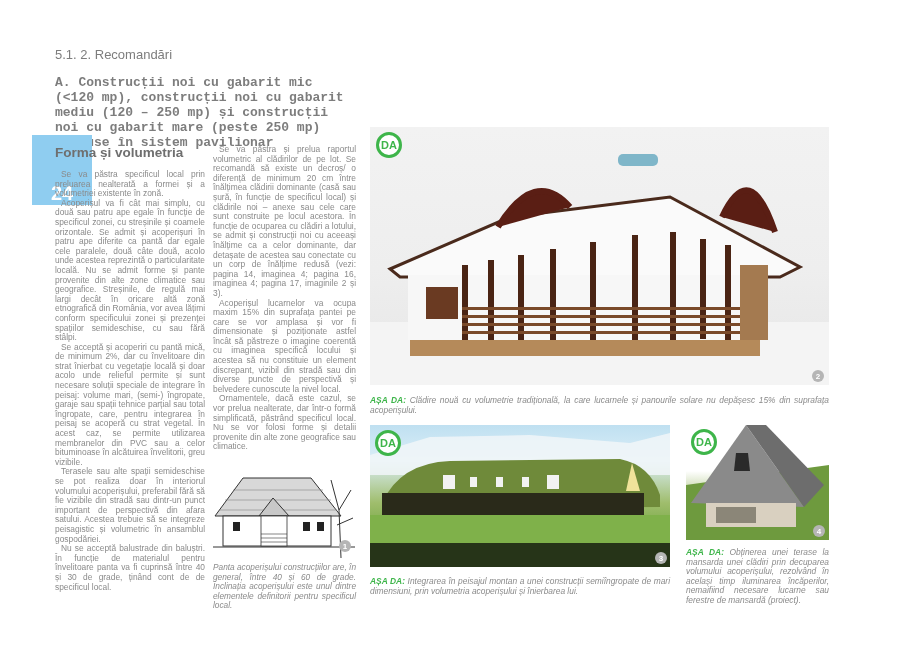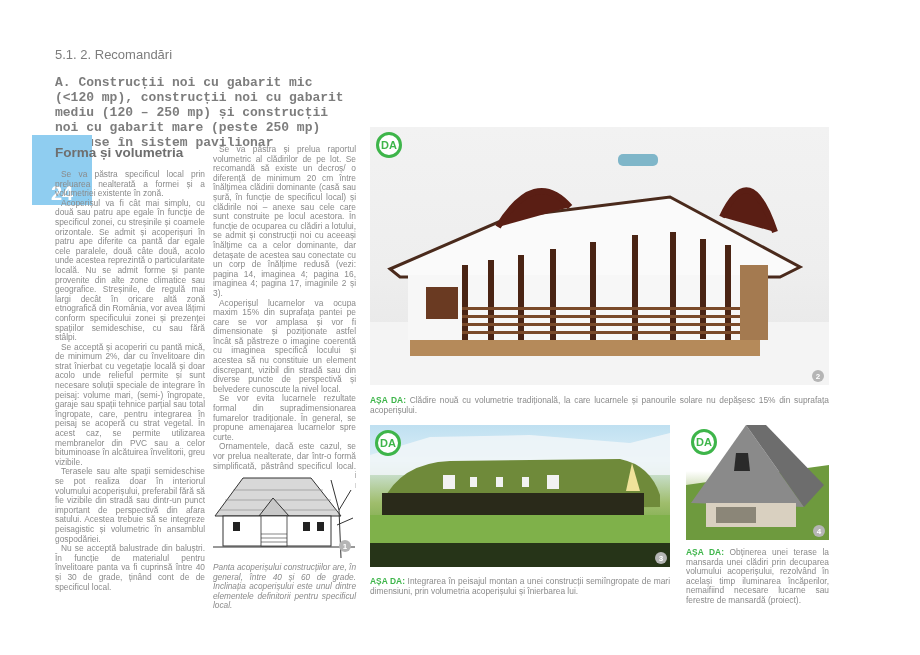--- a/index.html
+++ b/index.html
@@ -13,21 +13,21 @@
   .col1{left:55px;top:170px;width:150px;}
   .col2{left:213px;top:145px;width:143px;}
   .sketch{position:absolute;left:213px;top:470px;width:142px;height:88px;background:#fff;}
   .sketch-caption{position:absolute;left:213px;top:563px;width:143px;font-size:8.3px;line-height:9.5px;font-style:italic;color:#8a8a8a;text-align:justify;}
   .photo{position:absolute;overflow:hidden;}
   .photo2{left:370px;top:127px;width:459px;height:258px;background:linear-gradient(#f2f2f2 0%,#eeeeee 55%,#e6e6e6 100%);}
   .photo3{left:370px;top:425px;width:300px;height:142px;background:linear-gradient(#bfe0f1 0%,#dbeef7 25%,#9fbd6c 55%,#6da33d 80%,#2a3a1c 100%);}
   .photo4{left:686px;top:425px;width:143px;height:115px;background:linear-gradient(#ffffff 0%,#ffffff 40%,#8fb056 75%,#6e9540 100%);}
   .da-badge{position:absolute;width:26px;height:26px;border:3px solid #3eb54a;border-radius:50%;background:#fff;color:#3eb54a;font-weight:bold;font-size:11px;display:flex;align-items:center;justify-content:center;box-sizing:border-box;}
   .num-badge{position:absolute;width:12px;height:12px;border-radius:50%;background:#b5b5b5;color:#fff;font-size:8px;font-weight:bold;display:flex;align-items:center;justify-content:center;}
-  .caption{position:absolute;font-size:8.4px;line-height:9.6px;color:#8a8a8a;text-align:justify;}
+  .caption{position:absolute;font-size:8.4px;line-height:9.6px;font-style:italic;color:#8a8a8a;text-align:justify;}
   .caption .lead{color:#3eb54a;font-weight:bold;}
   .cap2{left:370px;top:396px;width:459px;}
   .cap3{left:370px;top:577px;width:300px;}
   .cap4{left:686px;top:548px;width:143px;}
 </style>
 </head>
 <body>
 
 <div class="section-no">5.1. 2. Recomandări</div>
 <div class="section-title">A. Construcții noi cu gabarit mic (&lt;120 mp), construcții noi cu gabarit mediu (120 – 250 mp) și construcții noi cu gabarit mare (peste 250 mp) dispuse în sistem pavilionar</div>
@@ -42,21 +42,20 @@
   <p>Se va păstra specificul local prin preluarea nealterată a formei și a volumetriei existente în zonă.</p>
   <p>Acoperișul va fi cât mai simplu, cu două sau patru ape egale în funcție de specificul zonei, cu streșinile și coamele orizontale. Se admit și acoperișuri în patru ape diferite ca pantă dar egale cele paralele, două câte două, acolo unde acestea reprezintă o particularitate locală. Nu se admit forme și pante provenite din alte zone climatice sau geografice. Streșinile, de regulă mai largi decât în oricare altă zonă etnografică din România, vor avea lățimi conform specificului zonei și prezenței spațiilor semideschise, cu sau fără stâlpi.</p>
   <p>Se acceptă și acoperiri cu pantă mică, de minimum 2%, dar cu învelitoare din strat înierbat cu vegetație locală și doar acolo unde relieful permite și sunt necesare soluții speciale de integrare în peisaj: volume mari, (semi-) îngropate, garaje sau spații tehnice parțial sau total îngropate, care, pentru integrarea în peisaj se acoperă cu strat vegetal. În acest caz, se permite utilizarea membranelor din PVC sau a celor bituminoase în alcătuirea învelitorii, greu vizibile.</p>
   <p>Terasele sau alte spații semideschise se pot realiza doar în interiorul volumului acoperișului, preferabil fără să fie vizibile din stradă sau dintr-un punct important de perspectivă din afara satului. Acestea trebuie să se integreze peisagistic și volumetric în ansamblul gospodăriei.</p>
   <p>Nu se acceptă balustrade din baluștri. În funcție de materialul pentru învelitoare panta va fi cuprinsă între 40 și 30 de grade, ținând cont de de specificul local.</p>
 </div>
 
 <div class="col col2">
   <p>Se va păstra și prelua raportul volumetric al clădirilor de pe lot. Se recomandă să existe un decroș/ o diferență de minimum 20 cm între înălțimea clădirii dominante (casă sau șură, în funcție de specificul local) și clădirile noi – anexe sau cele care sunt construite pe locul acestora. În funcție de ocuparea cu clădiri a lotului, se admit și construcții noi cu aceeași înălțime ca a celor dominante, dar detașate de acestea sau conectate cu un corp de înălțime redusă (vezi: pagina 14, imaginea 4; pagina 16, imaginea 4; pagina 17, imaginile 2 și 3).</p>
   <p>Acoperișul lucarnelor va ocupa maxim 15% din suprafața pantei pe care se vor amplasa și vor fi dimensionate și poziționate astfel încât să păstreze o imagine coerentă cu imaginea specifică locului și acestea să nu constituie un element discrepant, vizibil din stradă sau din diverse puncte de perspectivă și belvedere cunoscute la nivel local.</p>
-  <p>Se vor evita lucarnele rezultate formal din supradimensionarea fumarelor tradiționale. În general, se propune amenajarea lucarnelor spre curte.</p>
   <p>Ornamentele, dacă este cazul, se vor prelua nealterate, dar într-o formă simplificată, păstrând specificul local. Nu se vor folosi forme și detalii provenite din alte zone geografice sau climatice.</p>
 </div>
 
 <div class="sketch">
   <svg width="142" height="88" viewBox="0 0 142 88">
     <polygon points="30,8 98,8 128,46 2,46" fill="#d8d8d8" stroke="#333" stroke-width="1"></polygon>
     <g stroke="#777" stroke-width="0.5">
       <line x1="20" y1="20" x2="110" y2="20"></line>
         <line x1="12" y1="30" x2="118" y2="30"></line>
         <line x1="6" y1="40" x2="124" y2="40"></line>

